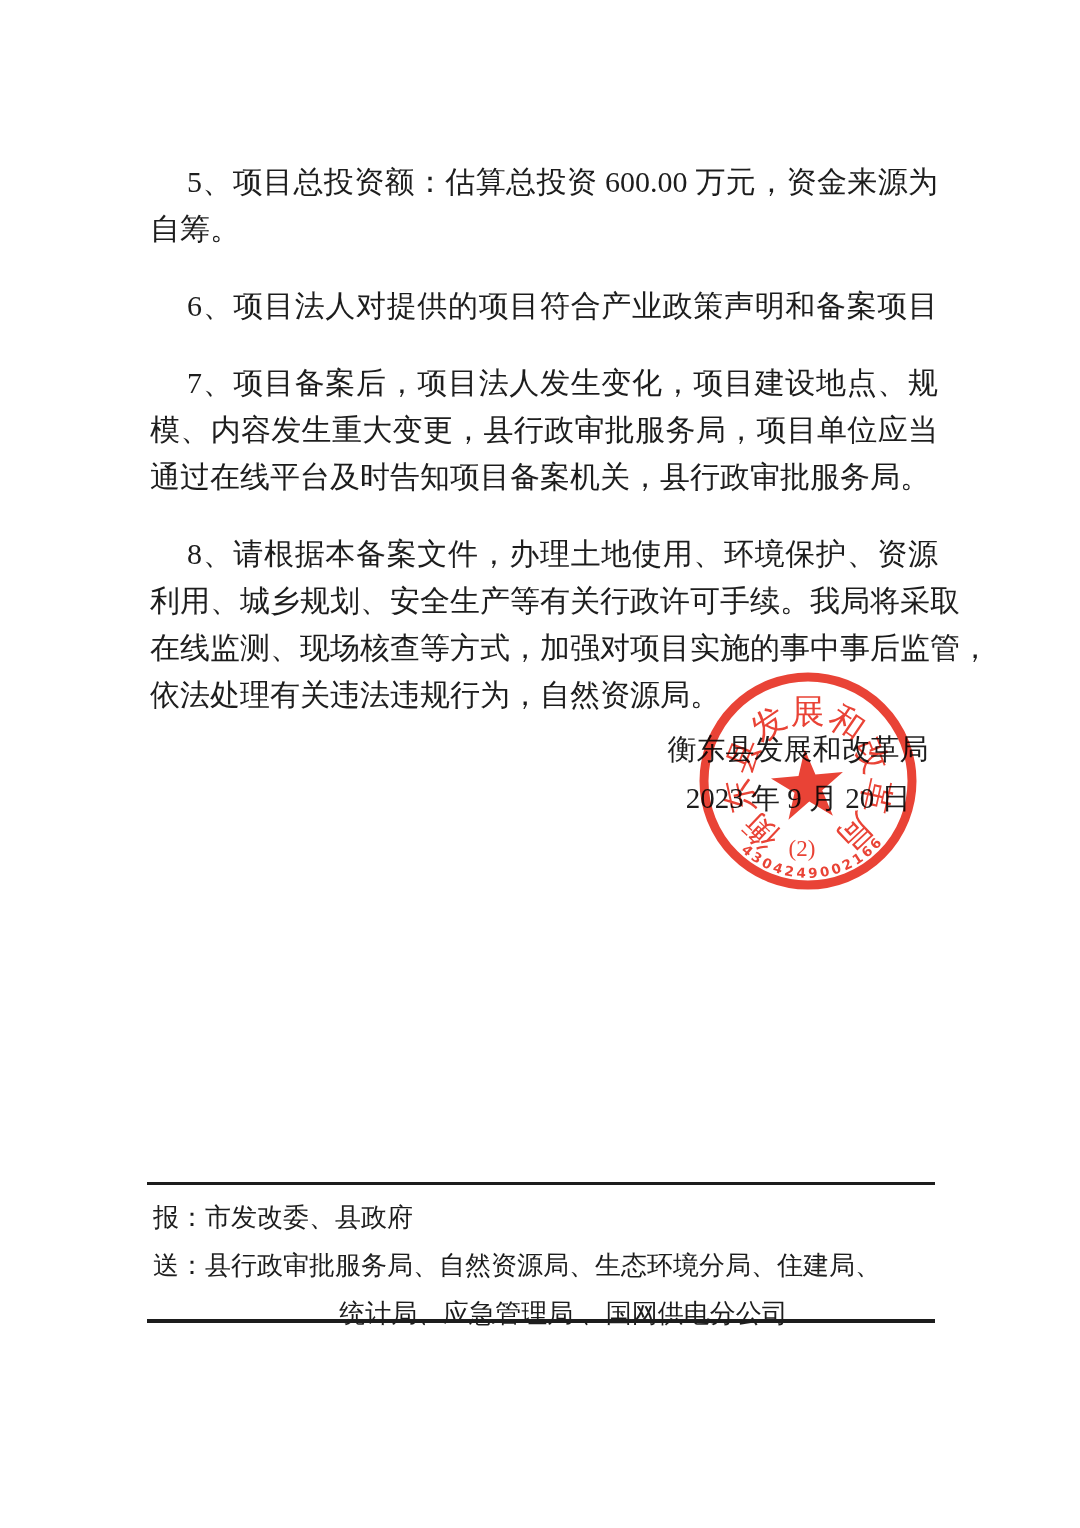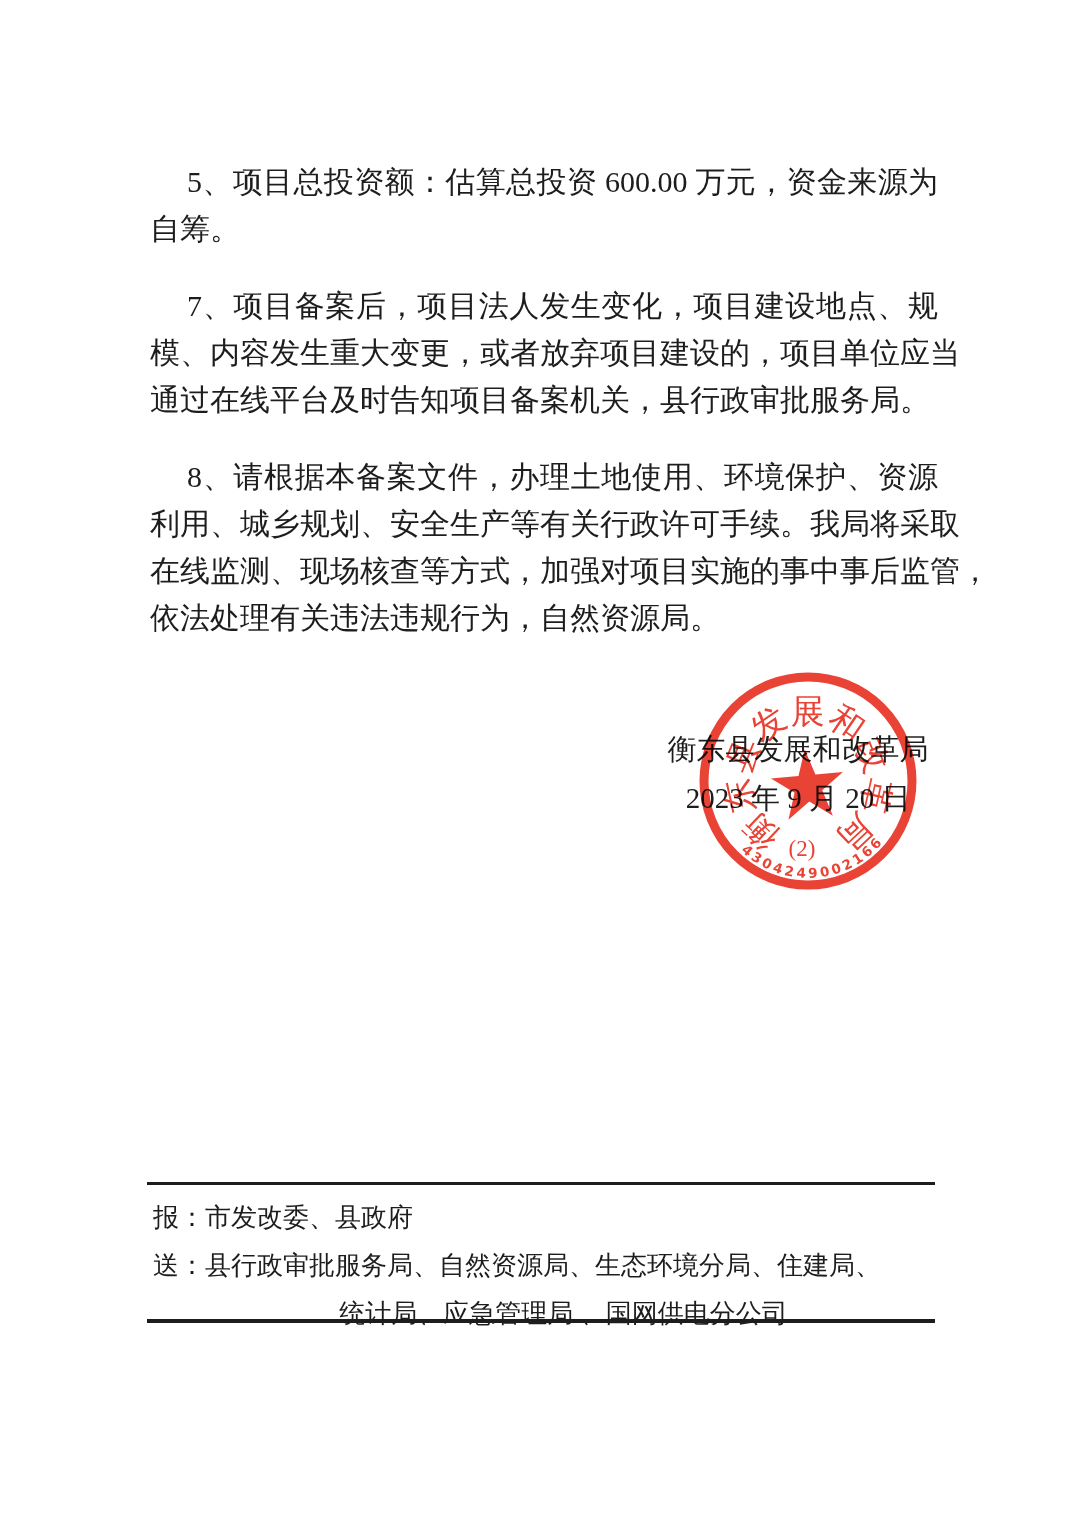--- a/index.html
+++ b/index.html
@@ -111,25 +111,26 @@
 <div class="page">
 
   <div class="body-text">
     <p class="para">
       </p>
       <div class="line first">5、项目总投资额：估算总投资 600.00 万元，资金来源为</div>
       <div class="line last">自筹。</div>
     <p></p>
     <p class="para">
       </p>
+      <div class="line first">6、项目法人对提供的项目符合产业政策声明和备案项目</div>
     <p></p>
     <p class="para">
       </p>
       <div class="line first">7、项目备案后，项目法人发生变化，项目建设地点、规</div>
-      <div class="line">模、内容发生重大变更，或者放弃项目建设的，项目单位应当</div>
+      <div class="line">模、内容发生重大变更，县行政审批服务局，项目单位应当</div>
       <div class="line last">通过在线平台及时告知项目备案机关，县行政审批服务局。</div>
     <p></p>
     <p class="para">
       </p>
       <div class="line first">8、请根据本备案文件，办理土地使用、环境保护、资源</div>
       <div class="line">利用、城乡规划、安全生产等有关行政许可手续。我局将采取</div>
       <div class="line">在线监测、现场核查等方式，加强对项目实施的事中事后监管，</div>
       <div class="line last">依法处理有关违法违规行为，自然资源局。</div>
     <p></p>
   </div>

